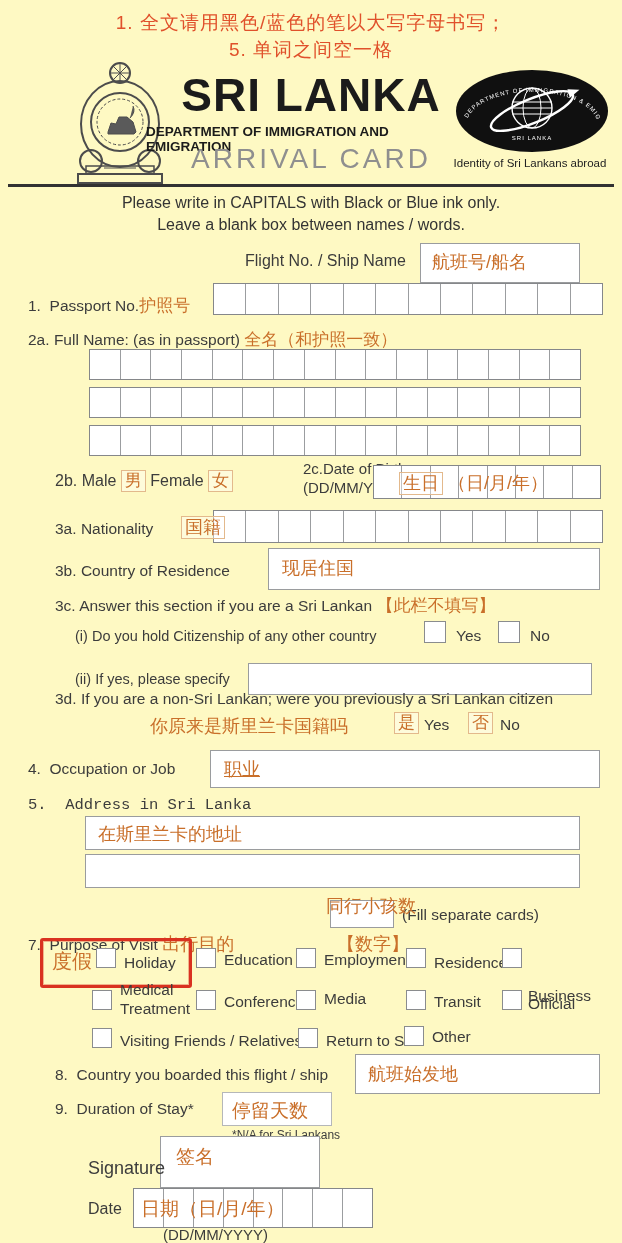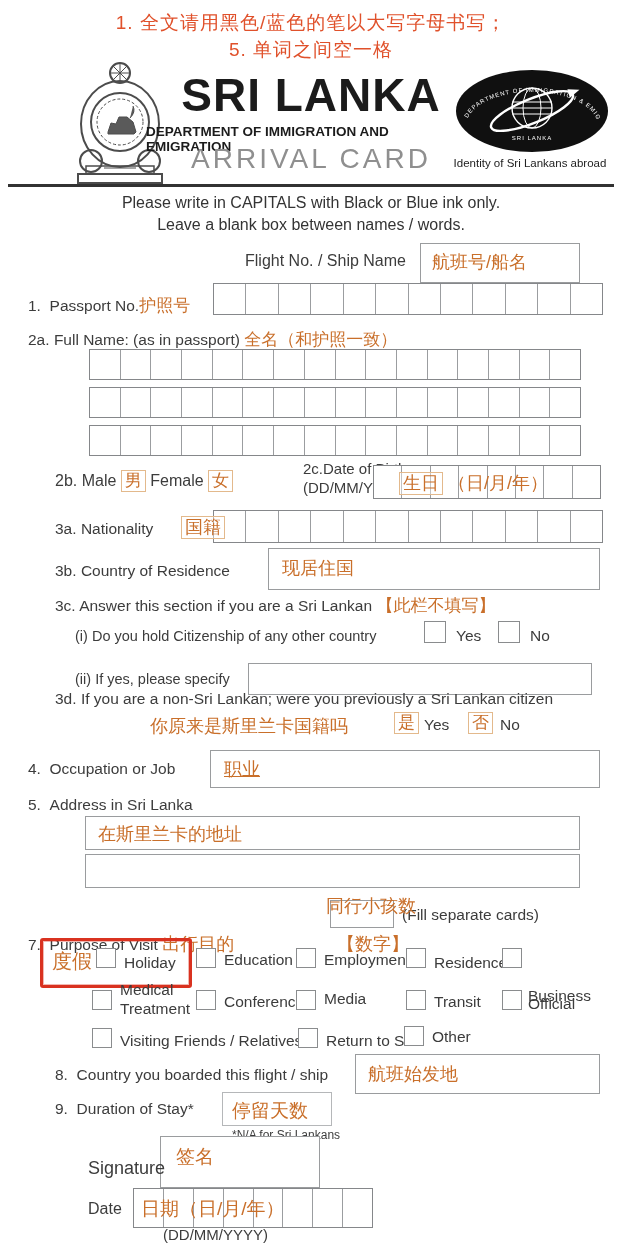--- a/index.html
+++ b/index.html
@@ -1,18 +1,18 @@
 <!DOCTYPE html>
 <html><head>
 <meta charset="utf-8">
 <style>
   html,body{margin:0;padding:0;background:#e9e7e4;}
   #card{
     position:relative;width:622px;height:1243px;margin:0 auto;
-    background:#ffffff;overflow:hidden;
+    background:#fef9c3;overflow:hidden;
     font-family:"Liberation Sans","DejaVu Sans",sans-serif;color:#3a3a3a;
   }
   .abs{position:absolute;}
   .redtext{color:#e0512b;font-size:19px;letter-spacing:1px;}
   .ann{color:#c96f2a;}
   .annbox{color:#c96f2a;border:1px solid #e3b98c;padding:0 3px;display:inline-block;line-height:1.15;background:rgba(255,255,255,.4);}
   .lbl{font-size:15.5px;color:#3c3c3c;white-space:nowrap;}
   .center{left:0;width:622px;text-align:center;}
   .rule{left:8px;width:606px;height:3px;background:#323232;}
   .inbox{border:1.5px solid #9a9c9e;background:#fff;box-sizing:border-box;}
@@ -218,21 +218,21 @@
   <span class="abs ann" style="left:150px;top:714px;font-size:18px;">你原来是斯里兰卡国籍吗</span>
   <span class="abs annbox" style="left:394px;top:712px;font-size:17px;">是</span>
   <span class="abs lbl" style="left:424px;top:716px;">Yes</span>
   <span class="abs annbox" style="left:468px;top:712px;font-size:17px;">否</span>
   <span class="abs lbl" style="left:500px;top:716px;">No</span>
 
   <div class="abs inbox" style="left:210px;top:750px;width:390px;height:38px;"></div>
   <span class="abs lbl" style="left:28px;top:760px;"><span>4.</span>&nbsp;&nbsp;<span>Occupation or Job</span></span>
   <span class="abs ann" style="left:224px;top:757px;font-size:18px;text-decoration:underline;">职业</span>
 
-  <span class="abs lbl" style="left:28px;top:796px;"><span>5.</span>&nbsp;&nbsp;<span>Address in Sri Lanka</span></span>
+  <span class="abs lbl" style="left:28px;top:796px;font-family:Liberation Mono, monospace;"><span>5.</span>&nbsp;&nbsp;<span>Address in Sri Lanka</span></span>
   <div class="abs inbox" style="left:85px;top:816px;width:495px;height:34px;"></div>
   <span class="abs ann" style="left:98px;top:822px;font-size:18px;">在斯里兰卡的地址</span>
   <div class="abs inbox" style="left:85px;top:854px;width:495px;height:34px;"></div>
 
   <div class="abs inbox" style="left:330px;top:900px;width:64px;height:28px;border-width:1px;"></div>
   <span class="abs ann" style="left:326px;top:894px;font-size:18px;z-index:2;">同行小孩数</span>
   <span class="abs lbl" style="left:402px;top:906px;">(Fill separate cards)</span>
 
   <span class="abs lbl" style="left:28px;top:932px;"><span>7.</span>&nbsp;&nbsp;<span>Purpose of Visit</span> <span class="ann" style="font-size:18px;">出行目的</span></span>
   <span class="abs ann" style="left:337px;top:932px;font-size:18px;">【数字】</span>

